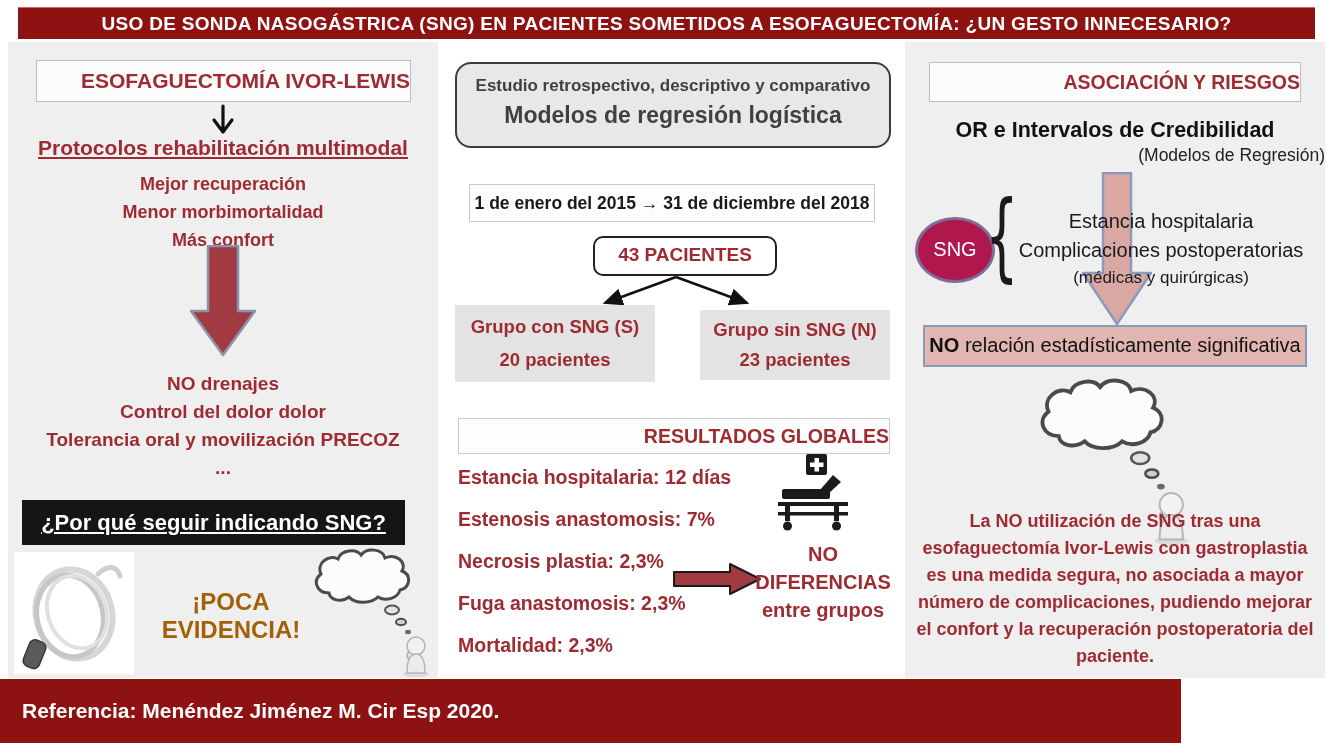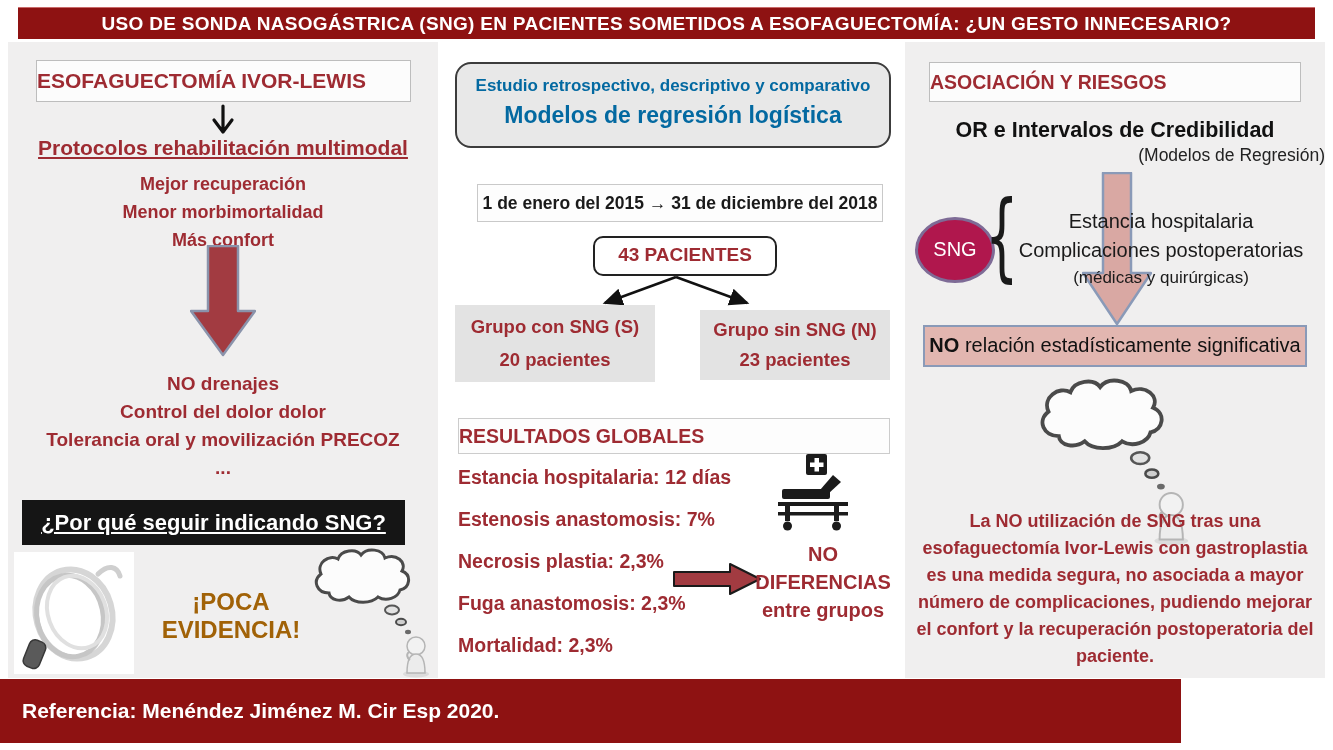--- a/index.html
+++ b/index.html
@@ -13,21 +13,21 @@
              border-top:1px solid #c96a6a;color:#fff;font-weight:bold;font-size:19px;
              line-height:31px;text-align:center;letter-spacing:.3px;}
 
   
   .panel{top:42px;height:636px;background:#f0efef;}
   #left-panel{left:8px;width:430px;}
   #mid-panel{left:438px;width:467px;background:#ffffff;}
   #right-panel{left:905px;width:420px;}
 
   .hdr-box{background:#fcfcfc;border:1px solid #bdbdbd;color:#9e2b32;font-weight:bold;
-           text-align:left;}
+           text-align:right;}
 
   
   #lp-header{left:28px;top:18px;width:373px;height:40px;font-size:21px;line-height:40px;}
   #lp-downarrow{left:202px;top:62px;}
   #lp-subtitle{left:0;top:94px;width:430px;font-size:21px;font-weight:bold;
                text-decoration:underline;color:#9e2b32;text-align:center;}
   #lp-benefits{left:0;top:128px;width:430px;font-size:18px;font-weight:bold;color:#9e2b32;
                text-align:center;line-height:28px;}
   #lp-bigarrow{left:182px;top:203px;}
   #lp-protocol{left:0;top:328px;width:430px;font-size:19px;font-weight:bold;color:#9e2b32;
@@ -35,25 +35,25 @@
   #lp-question{left:14px;top:458px;width:383px;height:45px;background:#151515;color:#fff;
                font-size:22px;font-weight:bold;text-align:center;line-height:45px;}
   #lp-question span{text-decoration:underline;}
   #lp-tube{left:6px;top:510px;width:120px;height:122px;background:#fff;}
   #lp-evidence{left:118px;top:546px;width:210px;font-size:24px;font-weight:bold;color:#a16207;
                text-align:center;}
   #lp-thinker{left:296px;top:506px;width:130px;height:130px;}
 
   
   #mp-study{left:17px;top:20px;width:432px;height:82px;background:#e8e8e8;
-            border:2px solid #3c3c3c;border-radius:16px;text-align:center;color:#0369a1;}
+            border:2px solid #3c3c3c;border-radius:16px;text-align:center;color:#404040;}
   #mp-study .l1{font-size:17px;font-weight:bold;margin-top:12px;}
   #mp-study .l2{font-size:23px;font-weight:bold;margin-top:6px;}
   #mp-dates{left:31px;top:142px;width:404px;height:36px;background:#fdfdfd;border:1px solid #c9c9c9;
-            font-size:17.5px;font-weight:bold;color:#1a1a1a;text-align:center;line-height:36px;margin-left:8px;}
+            font-size:17.5px;font-weight:bold;color:#1a1a1a;text-align:center;line-height:36px;}
   #mp-patients{left:155px;top:194px;width:180px;height:36px;background:#fff;border:2px solid #222;
                border-radius:10px;color:#9e2b32;font-size:19px;font-weight:bold;
                text-align:center;line-height:34px;}
   #mp-branches{left:113px;top:232px;}
   .group-box{background:#e3e3e3;color:#9e2b32;font-weight:bold;font-size:18.5px;text-align:center;
              display:flex;flex-direction:column;justify-content:space-evenly;}
   #mp-group1{left:17px;top:263px;width:200px;height:77px;}
   #mp-group2{left:262px;top:268px;width:190px;height:70px;}
   #mp-results-hdr{left:20px;top:376px;width:430px;height:34px;font-size:19.5px;line-height:34px;
                   background:#fdfdfd;border-color:#cccccc;}

